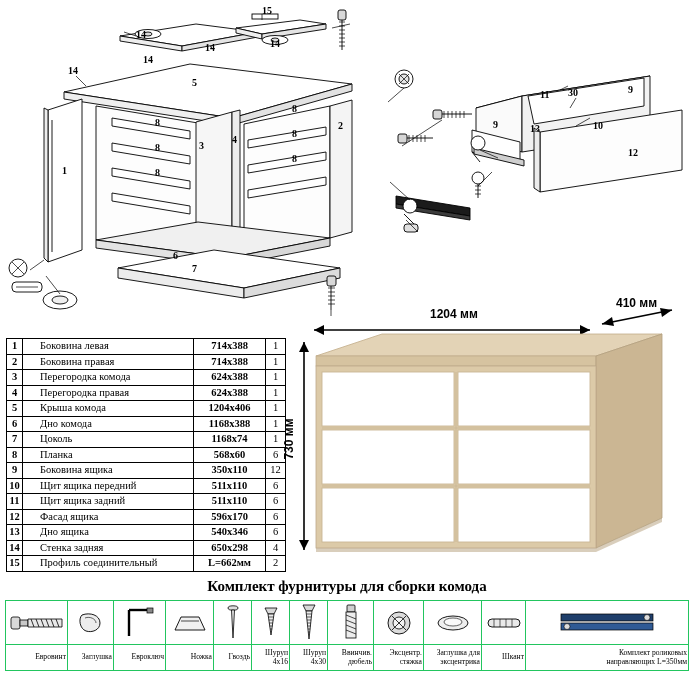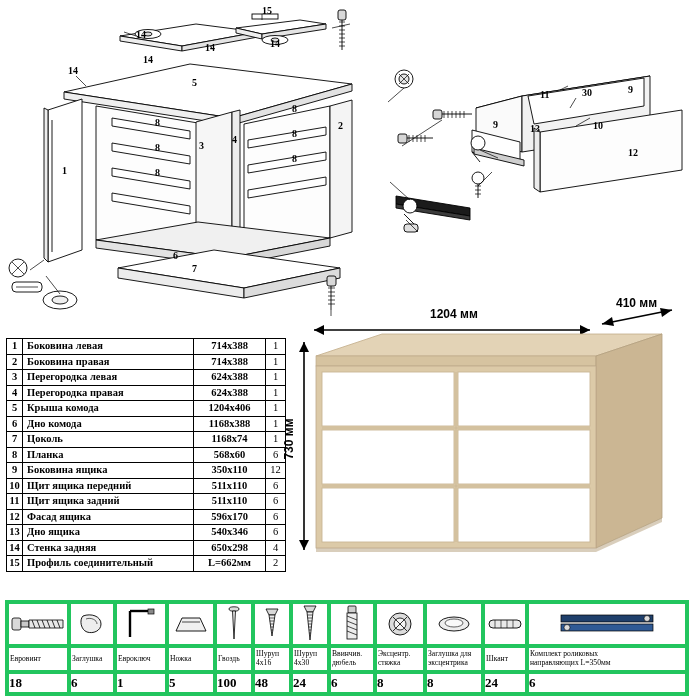--- a/index.html
+++ b/index.html
@@ -44,21 +44,21 @@
     font-family: "Liberation Serif", serif;
     font-size: 10.5px;
   }
   #parts-table td {
     border: 1px solid #000;
     padding: 0px 2px;
     height: 15.5px;
     line-height: 14px;
   }
   #parts-table td.num { width: 16px; text-align: center; font-weight: bold;}
-  #parts-table td.name { text-align: left; padding-left: 4px; font-weight: bold; }
+  #parts-table td.name { text-align: left; padding-left: 17px; }
   #parts-table td.name.ind { text-align: left; }
   #parts-table td.dim { width: 72px; text-align: center; font-weight: bold; }
   #parts-table td.qty { width: 20px; text-align: center; }
 
   
   #photo {
     position: absolute;
     left: 290px; top: 300px;
     width: 400px; height: 280px;
   }
@@ -82,22 +82,22 @@
   }
   #kit-table {
     position: absolute;
     left: 5px; top: 600px;
     width: 684px;
     border-collapse: collapse;
     font-family: "Liberation Serif", serif;
     font-size: 8px;
   }
   #kit-table td {
-    border: 4px solid #22c55e;
-    text-align: left;
+    border: 1px solid #22c55e;
+    text-align: right;
     vertical-align: middle;
     padding: 0;
   }
   #kit-table tr.icons td { height: 44px; }
   #kit-table tr.names td { height: 26px; font-size: 7.6px; line-height: 8.6px; padding: 1px; }
   #kit-table tr.counts td { height: 22px; font-size: 13px; font-weight: bold; }
   .kicon { display:block; margin: 0 auto; }
 </style>
 </head>
 <body>
@@ -248,21 +248,21 @@
     <div class="lbl" style="left:292px;top:154px">8</div>
     <div class="lbl" style="left:199px;top:141px">3</div>
     <div class="lbl" style="left:232px;top:135px">4</div>
     <div class="lbl" style="left:338px;top:121px">2</div>
     <div class="lbl" style="left:62px;top:166px">1</div>
     <div class="lbl" style="left:173px;top:251px">6</div>
     <div class="lbl" style="left:192px;top:264px">7</div>
     <div class="lbl" style="left:493px;top:120px">9</div>
     <div class="lbl" style="left:628px;top:85px">9</div>
     <div class="lbl" style="left:540px;top:90px">11</div>
-    <div class="lbl" style="left:582px;top:88px">30</div>
+    <div class="lbl" style="left:568px;top:88px">30</div>
     <div class="lbl" style="left:530px;top:124px">13</div>
     <div class="lbl" style="left:593px;top:121px">10</div>
     <div class="lbl" style="left:628px;top:148px">12</div>
   </div>
 
   <table id="parts-table">
     <tbody>
       <tr>
         <td class="num">1</td>
         <td class="name">Боковина левая</td>
@@ -270,21 +270,21 @@
         <td class="qty">1</td>
       </tr>
       <tr>
         <td class="num">2</td>
         <td class="name">Боковина правая</td>
         <td class="dim">714х388</td>
         <td class="qty">1</td>
       </tr>
       <tr>
         <td class="num">3</td>
-        <td class="name">Перегородка левая</td>
+        <td class="name">Перегородка комода</td>
         <td class="dim">624х388</td>
         <td class="qty">1</td>
       </tr>
       <tr>
         <td class="num">4</td>
         <td class="name">Перегородка правая</td>
         <td class="dim">624х388</td>
         <td class="qty">1</td>
       </tr>
       <tr>
@@ -396,20 +396,21 @@
       </g>
 
       <polygon points="26,248 306,248 372,218 372,222 306,252 26,252" fill="#b9a585" opacity="0.55" stroke="none"></polygon>
     </svg>
 
     <div class="dim-text" style="left:140px;top:7px">1204 мм</div>
     <div class="dim-text" style="left:326px;top:-4px">410 мм</div>
     <div class="dim-text" style="left:-22px;top:132px;transform:rotate(-90deg);transform-origin:center;">730 мм</div>
   </div>
 
+  <div id="kit-title">Комплект фурнитуры для сборки комода</div>
 
   <table id="kit-table">
     <tbody>
       <tr class="icons">
         <td style="width:62px">
           <svg class="kicon" width="54" height="22" viewBox="0 0 54 22">
             <rect x="1" y="5" width="9" height="12" rx="2" fill="#d9d9d9" stroke="#000" stroke-width="0.8"></rect>
             <rect x="10" y="8" width="8" height="6" fill="#c9c9c9" stroke="#000" stroke-width="0.8"></rect>
             <path d="M18,7 h34 v8 h-34 z" fill="#e8e8e8" stroke="#000" stroke-width="0.8"></path>
             <g stroke="#000" stroke-width="0.8">
@@ -512,30 +513,16 @@
         <td style="white-space:pre-line">Ввинчив.
 дюбель</td>
         <td style="white-space:pre-line">Эксцентр.
 стяжка</td>
         <td style="white-space:pre-line">Заглушка для
 эксцентрика</td>
         <td>Шкант</td>
         <td style="white-space:pre-line">Комплект роликовых
 направляющих L=350мм</td>
       </tr>
-      <tr class="counts">
-        <td>18</td>
-        <td>6</td>
-        <td>1</td>
-        <td>5</td>
-        <td>100</td>
-        <td>48</td>
-        <td>24</td>
-        <td>6</td>
-        <td>8</td>
-        <td>8</td>
-        <td>24</td>
-        <td>6</td>
-      </tr>
     </tbody>
   </table>
 
 </div>
 
 </body></html>

